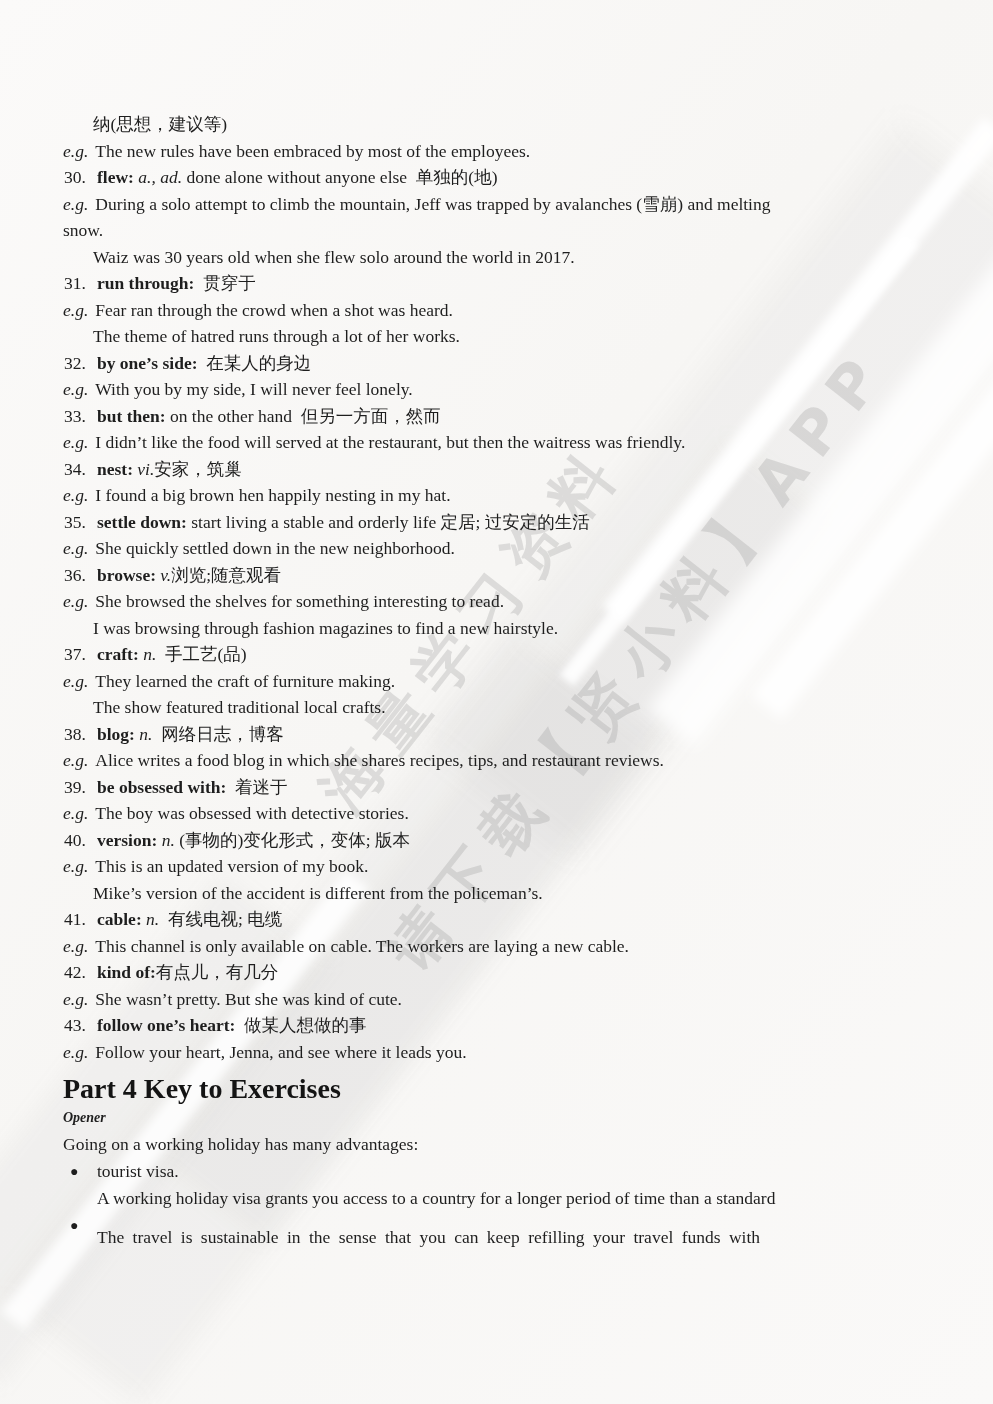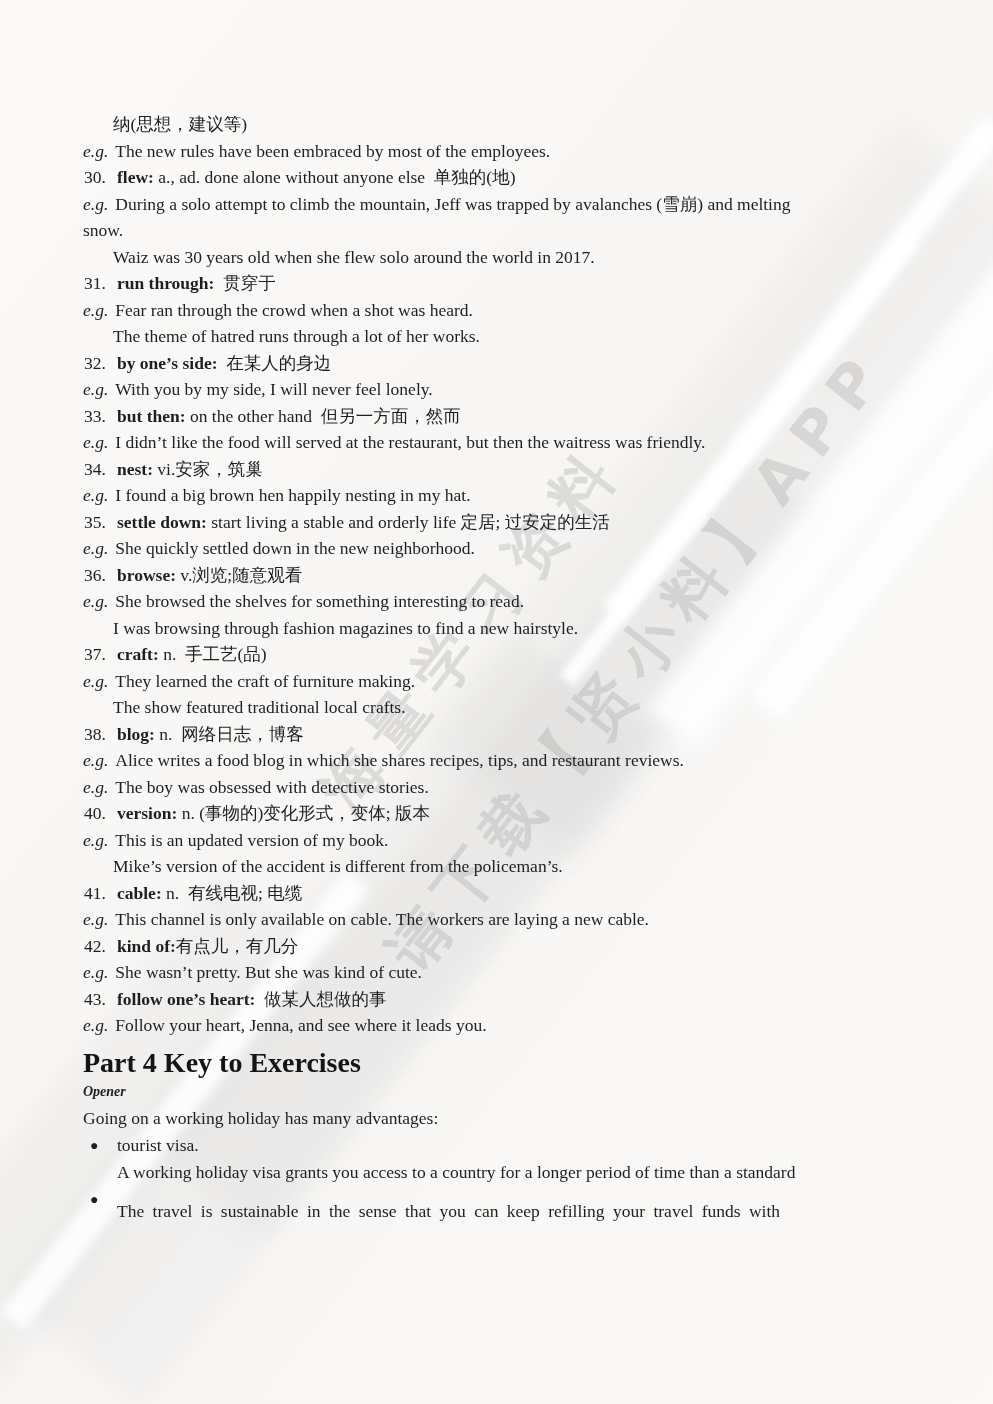--- a/index.html
+++ b/index.html
@@ -31,28 +31,28 @@
     color:rgba(150,150,150,.28);
     transform:rotate(-52deg);transform-origin:center;
     letter-spacing:14px;font-size:60px;
     pointer-events:none;
   }
   .wm-a{left:250px;top:588px;}
   .wm-b{left:255px;top:620px;}
   
   .content{
     position:relative;z-index:2;
-    padding:111px 140px 0 83px;
+    padding:111px 140px 0 63px;
     font-size:17.5px;line-height:26.5px;
   }
   .line{white-space:pre;}
   .cont{padding-left:30px;}
   .num{display:inline-block;min-width:24px;margin-right:10px;text-align:center;}
   .term{font-weight:bold;}
-  .pos{}
+  .pos{font-style:italic;}
   .eg{font-style:italic;margin-right:7px;}
   .sec-heading{
     margin-top:8px;
     font-size:28px;line-height:31px;font-weight:bold;color:#141414;
     white-space:pre;
   }
   .sub-heading{font-weight:bold;font-style:italic;font-size:14px;line-height:27px;white-space:pre;}
   .para{line-height:27px;white-space:pre;}
   .bullet{display:flex;line-height:27px;}
   .bdot{flex:none;width:27px;padding-left:7px;font-size:14px;}
@@ -108,20 +108,21 @@
     <div class="line"><span class="eg">e.g.</span><span>She browsed the shelves for something interesting to read.</span></div>
     <div class="line cont"><span>I was browsing through fashion magazines to find a new hairstyle.</span></div>
 
     <div class="line"><span class="num">37.</span><span class="term">craft: </span><span class="pos">n.  </span><span>手工艺(品)</span></div>
     <div class="line"><span class="eg">e.g.</span><span>They learned the craft of furniture making.</span></div>
     <div class="line cont"><span>The show featured traditional local crafts.</span></div>
 
     <div class="line"><span class="num">38.</span><span class="term">blog: </span><span class="pos">n.  </span><span>网络日志，博客</span></div>
     <div class="line"><span class="eg">e.g.</span><span>Alice writes a food blog in which she shares recipes, tips, and restaurant reviews.</span></div>
 
+    <div class="line"><span class="num">39.</span><span class="term">be obsessed with:  </span><span>着迷于</span></div>
     <div class="line"><span class="eg">e.g.</span><span>The boy was obsessed with detective stories.</span></div>
 
     <div class="line"><span class="num">40.</span><span class="term">version: </span><span class="pos">n. </span><span>(事物的)变化形式，变体; 版本</span></div>
     <div class="line"><span class="eg">e.g.</span><span>This is an updated version of my book.</span></div>
     <div class="line cont"><span>Mike’s version of the accident is different from the policeman’s.</span></div>
 
     <div class="line"><span class="num">41.</span><span class="term">cable: </span><span class="pos">n.  </span><span>有线电视; 电缆</span></div>
     <div class="line"><span class="eg">e.g.</span><span>This channel is only available on cable. The workers are laying a new cable.</span></div>
 
     <div class="line"><span class="num">42.</span><span class="term">kind of:</span><span>有点儿，有几分</span></div>

